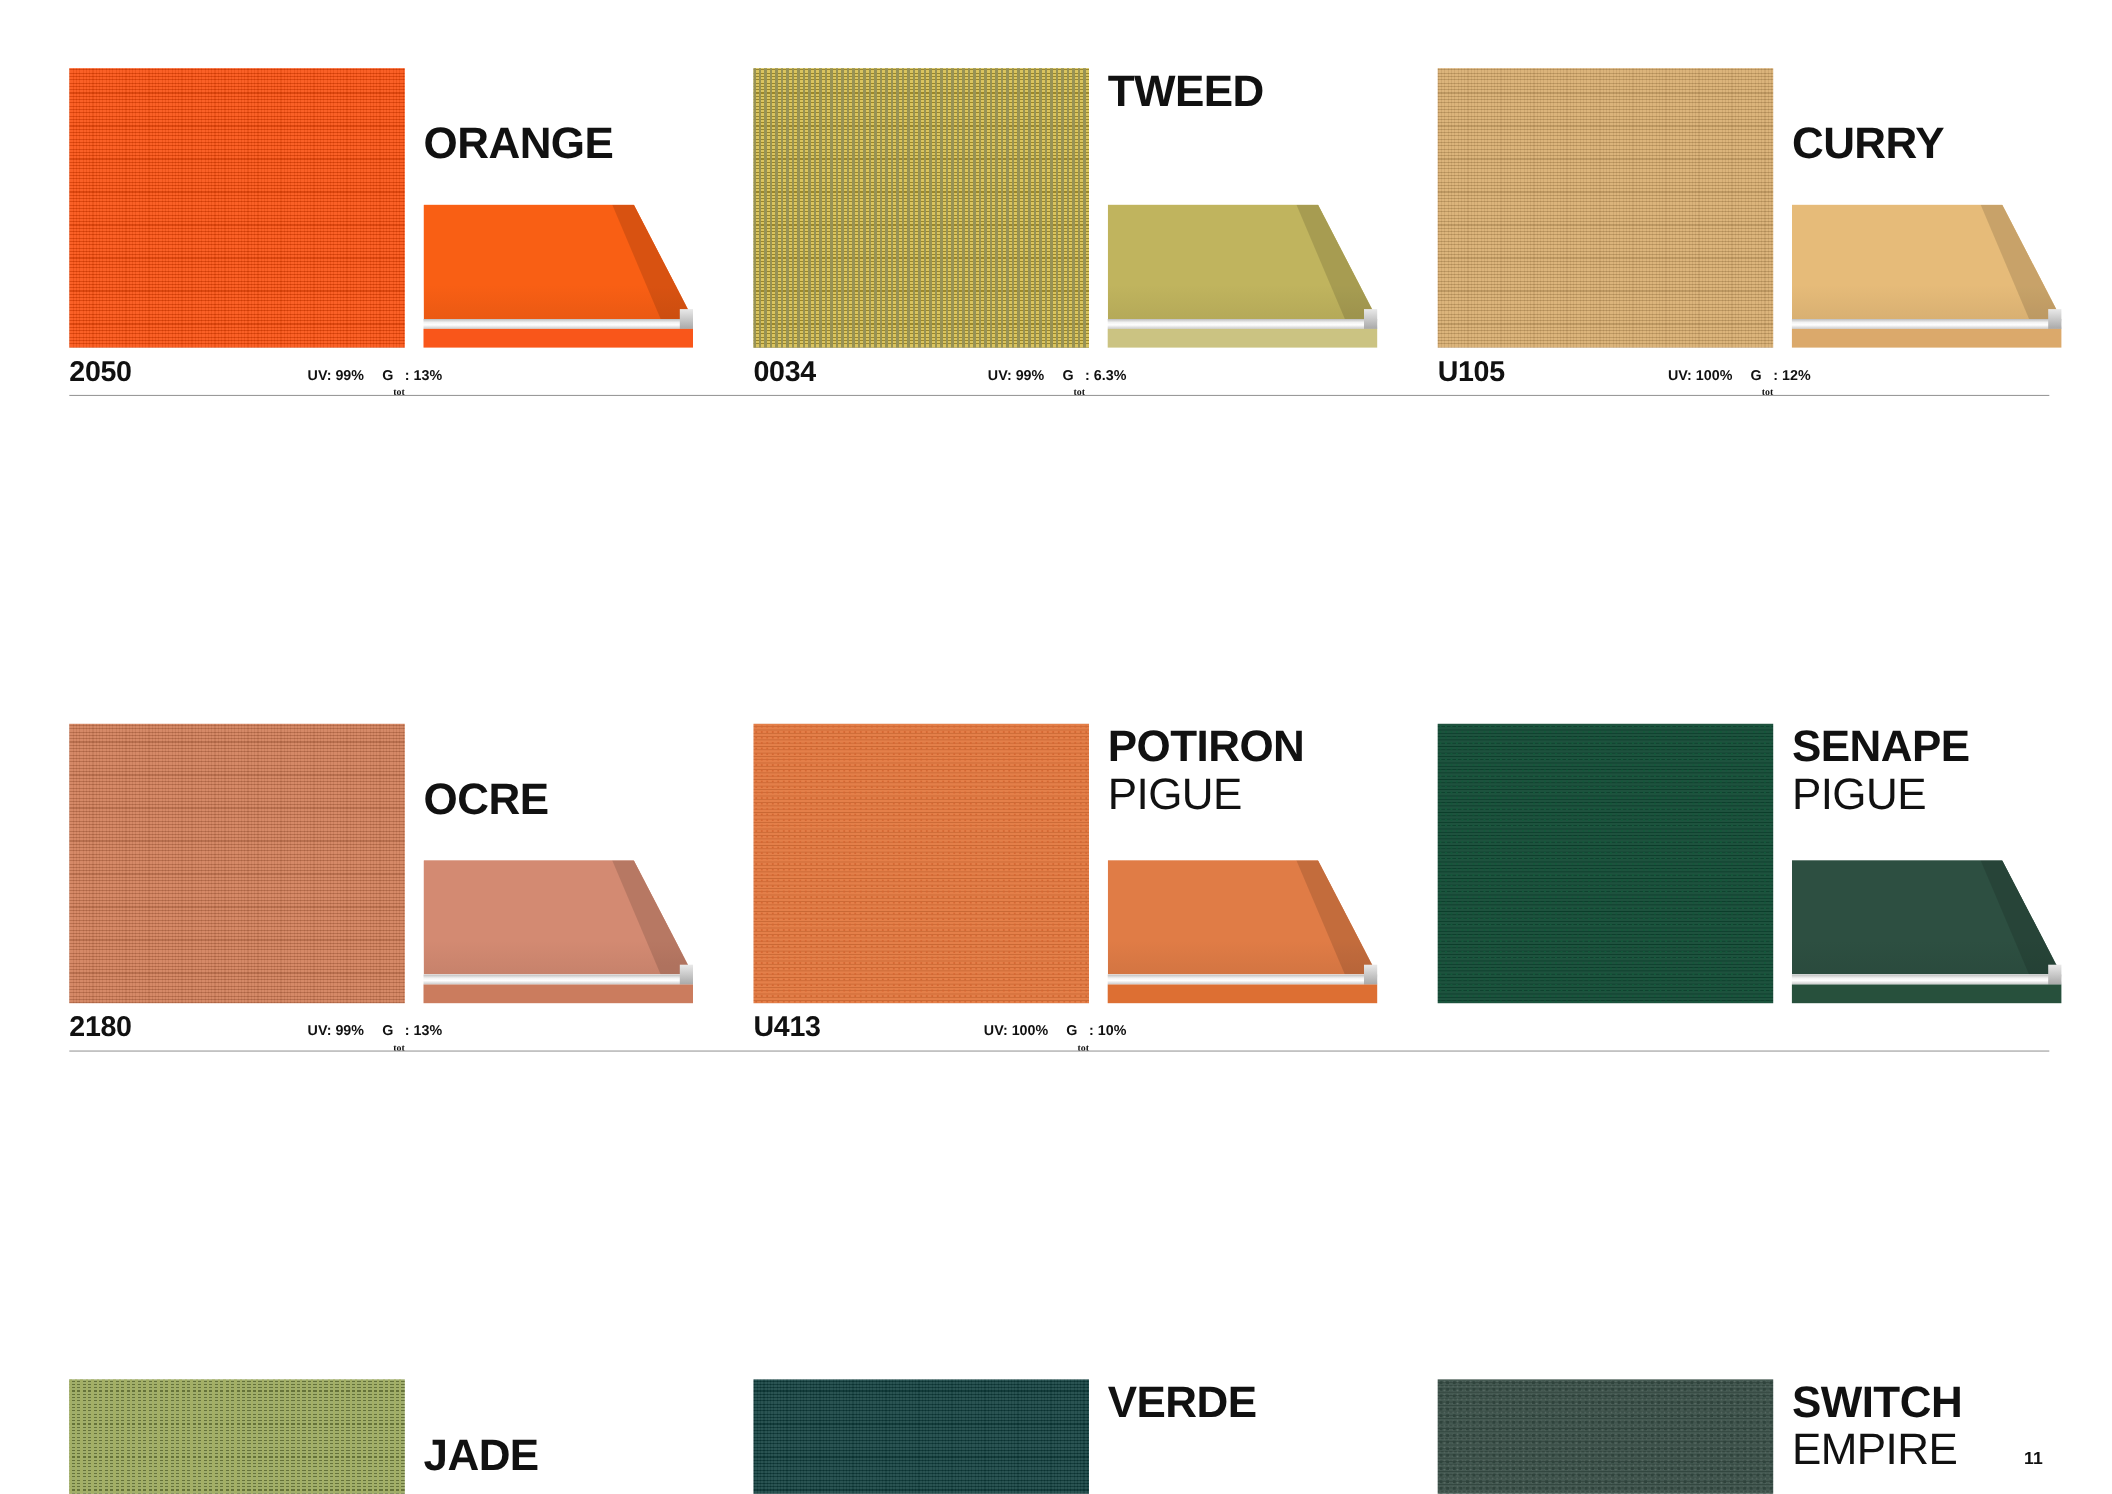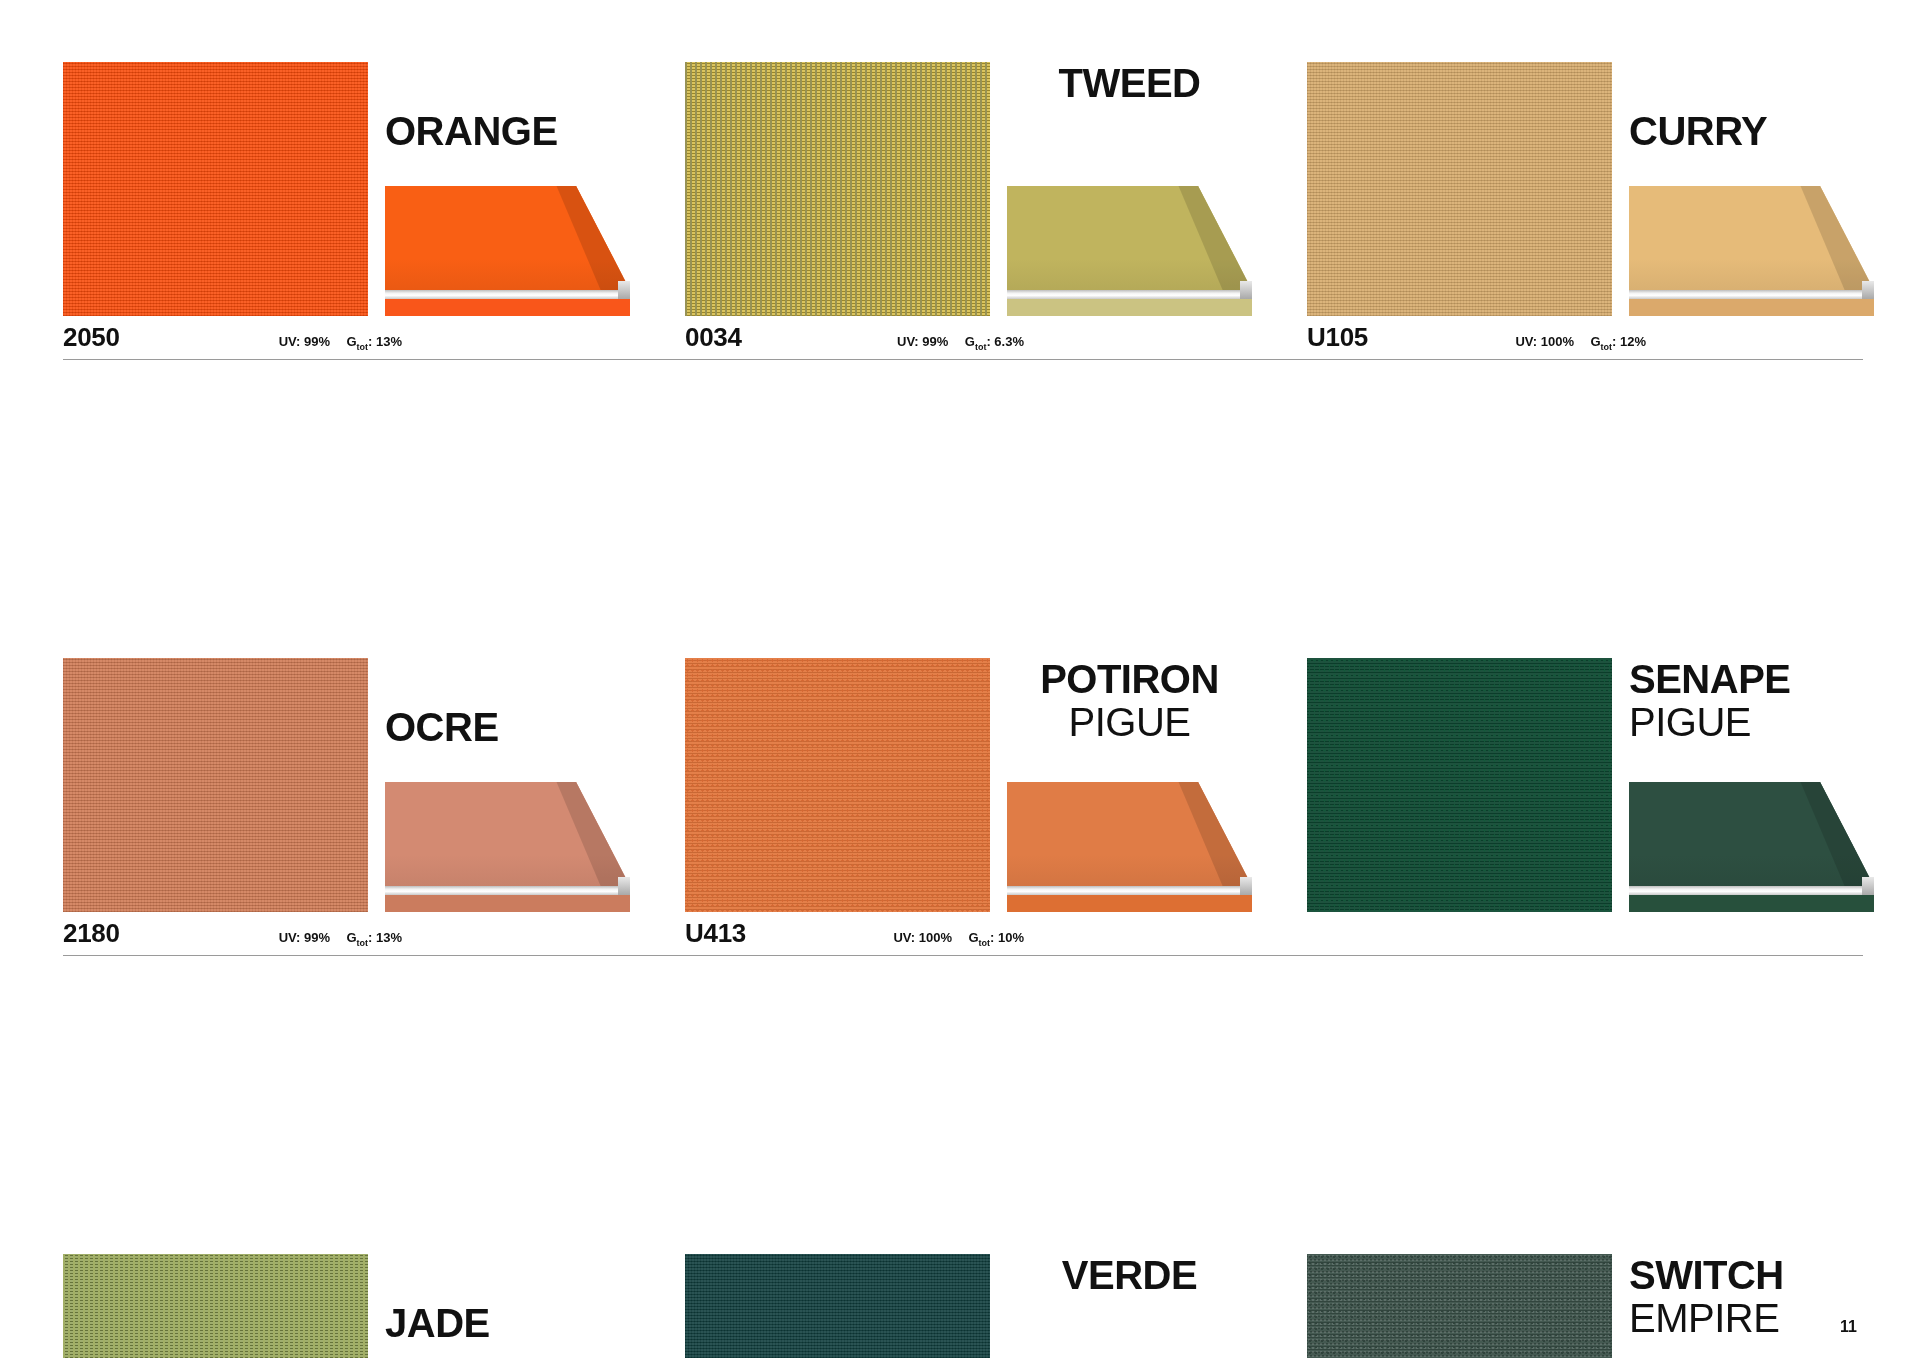--- a/index.html
+++ b/index.html
@@ -14,21 +14,21 @@
   }
 
   #page { position:relative; width:1920px; height:1358px; padding:0; }
 
   .grid { position:absolute; left:63px; top:62px; width:1800px; }
 
   .row { position:relative; width:1800px; height:298px; }
 
   .cell { position:absolute; top:0; width:567px; height:298px; }
   .cell.c0 { left:0px;padding-left:32px; }
-  .cell.c1 { left:622px;text-align:center; }
+  .cell.c1 { left:622px; }
   .cell.c2 { left:1244px; }
 
   
   .swatch {
     position:absolute; left:0; top:0;
     width:305px; height:254px;
   }
   .swatch .base { position:absolute; inset:0; }
   .swatch .weave {
     position:absolute; inset:0;
@@ -86,21 +86,21 @@
   }
   .metrics {
     position:absolute; right:228px; top:12px;
     white-space:nowrap;
   }
   .metric {
     display:inline-block;
     font-weight:bold; font-size:13px; letter-spacing:0px;
     margin-left:12px;
   }
-  .metric .sub { font-size:9px; vertical-align:baseline; position:relative; top:4px; }
+  .metric .sub { font-size:9px; vertical-align:baseline; position:relative; top:14px;font-family:Liberation Serif, serif; }
 
   .rule {
     position:absolute; left:0; bottom:0; width:1800px; height:1px;
     background:#9a9a9a;
   }
 
   .pageno {
     position:absolute; right:63px; bottom:22px;
     font-weight:bold; font-size:16px;
   }

